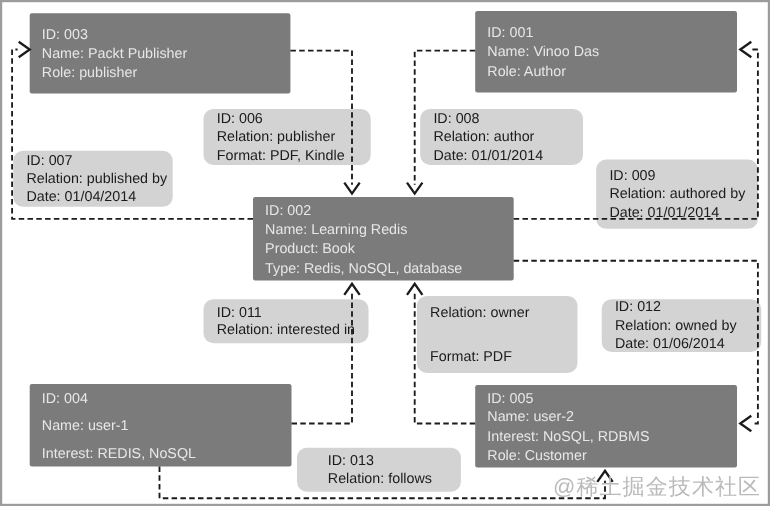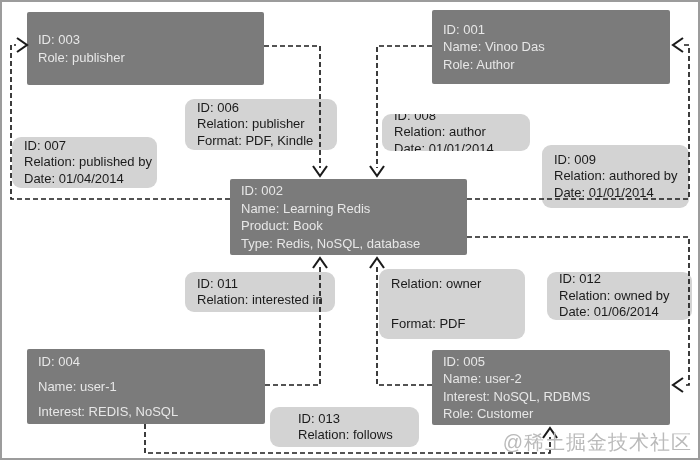--- a/index.html
+++ b/index.html
@@ -19,41 +19,42 @@
   .rel  { background:var(--rel-fill);  color:var(--rel-text);  border-radius:9px; padding:3px 6px 3px 12px; line-height:16.5px; }
   
   .b003 { left:25px;  top:10px;  width:237px; height:73px; }
   .b001 { left:430px; top:8px;   width:238px; height:74px; }
   .b002 { left:228px; top:177px; width:237px; height:76px; }
   .b004 { left:25px;  top:347px; width:238px; height:75px;justify-content:space-between; }
   .b005 { left:430px; top:348px; width:238px; height:75px; }
   
   .b006 { left:183px; top:97px;  width:152px; height:51px; }
   .b007 { left:10px;  top:135px; width:145px; height:51px; }
-  .b008 { left:380px; top:97px;  width:148px; height:37px;margin-top:15px; }
+  .b008 { left:380px; top:97px;  width:148px; height:51px; }
   .b009 { left:540px; top:143px; width:147px; height:63px; }
   .b010 { left:377px; top:267px; width:146px; height:70px;gap:24px; }
   .b011 { left:183px; top:270px; width:150px; height:40px; }
   .b012 { left:545px; top:270px; width:145px; height:48px; }
   .b013 { left:268px; top:405px; width:149px; height:40px;padding-left:28px; }
   .edges { position:absolute; left:0; top:0; width:700px; height:460px; pointer-events:none; }
   .edges path.dash { stroke:var(--edge); stroke-width:1.7; fill:none; stroke-dasharray:5 3; }
   .edges path.head { stroke:var(--edge); stroke-width:2.1; fill:none; }
   .watermark {
     position:absolute; right:6px; bottom:2px; font-size:20px;
     color:var(--wm); letter-spacing:1px;
   }
 </style>
 </head>
 <body>
 
 <div class="canvas" style="--node-fill: #7b7b7b; --node-text: #e7e7e7; --rel-fill: #d3d3d3; --rel-text: #1b1b1b; --edge: #1b1b1b; --wm: #bababa;">
 
   <div class="node b003">
     <div>ID: 003</div>
+    <div>Name: Packt Publisher</div>
     <div>Role: publisher</div>
   </div>
 
   <div class="node b001">
     <div>ID: 001</div>
     <div>Name: Vinoo Das</div>
     <div>Role: Author</div>
   </div>
 
   <div class="node b002">

